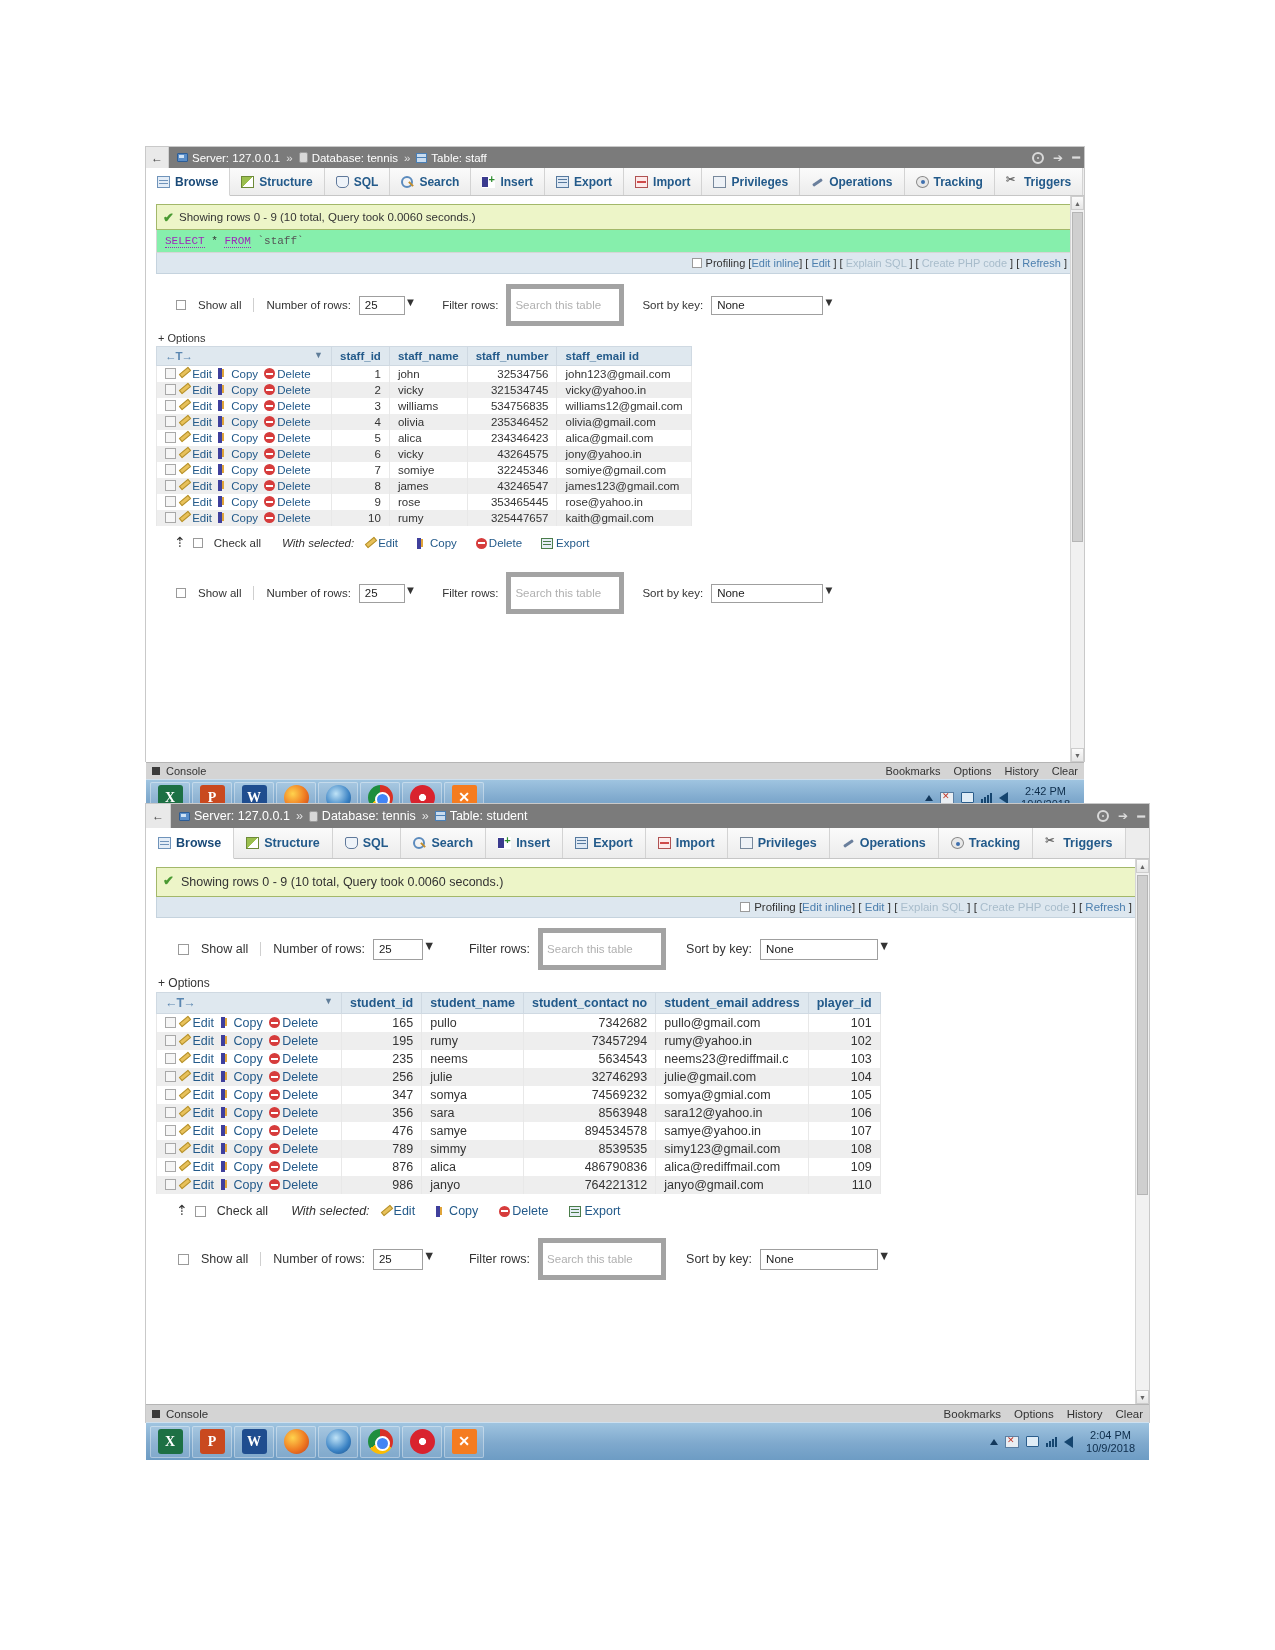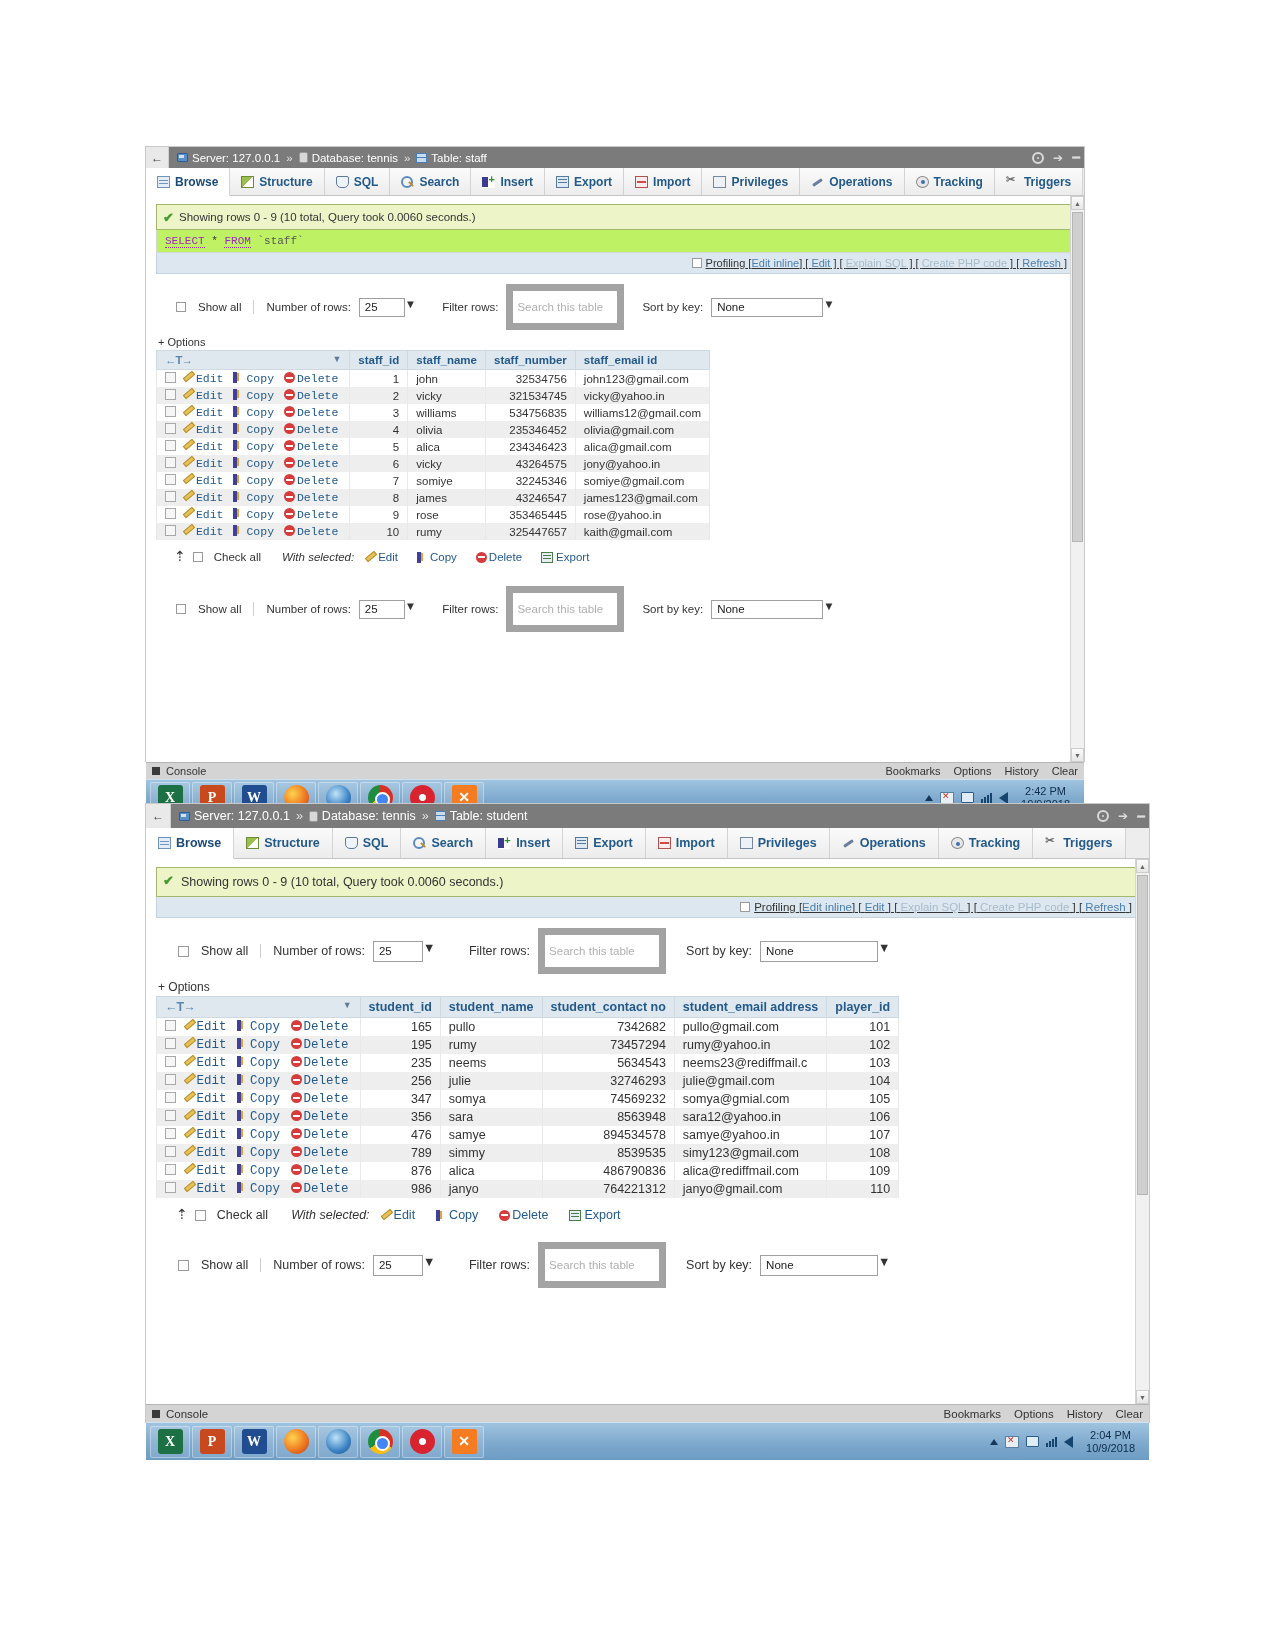--- a/index.html
+++ b/index.html
@@ -77,64 +77,64 @@
   .ti-trig:before { content:"\2702"; position:absolute; left:0; top:-3px; font-size:11px; color:#6d6d6d; }
 
   
   .content { background:#ffffff; padding:0 10px; }
   .notice {
     background:#edf5c8; border:1px solid #a3b86a; color:#333;
     font-size:11.5px; padding:6px 8px 6px 22px; position:relative; margin-top:8px;
   }
   .notice .chk { position:absolute; left:6px; top:5px; color:#4a9a32; font-size:13px; font-weight:bold; }
   .sqlbox {
-    background:#bef264; border:1px solid #d6d6d6; border-top:none;
+    background:#86efac; border:1px solid #d6d6d6; border-top:none;
     padding:5px 8px; font-family:"Liberation Mono", monospace; font-size:11px;
   }
   .kw { color:#9c2bb8; border-bottom:1px dotted #9c2bb8; }
   .sqlstar { color:#333; }
   .tick { color:#555; }
   .toolrow {
     background:#dde7ef; border:1px solid #c5d3de; border-top:none;
-    font-size:11px; color:#333; padding:4px 6px; text-align:right;text-decoration:underline;
+    font-size:11px; color:#333; padding:4px 6px; text-align:right;
   }
   .toolrow a { color:#4c7fae; text-decoration:none; }
   .toolrow .dim { color:#a8bccb; }
   .cbox {
     display:inline-block; width:10px; height:10px; border:1px solid #9a9a9a;
     background:#fff; vertical-align:-1px; margin-right:4px;
   }
 
   .optbar { display:flex; align-items:center; font-size:11.5px; color:#333; padding:10px 2px 6px 20px; gap:8px; }
   .optbar .divider { width:1px; height:14px; background:#cfcfcf; margin:0 4px; }
   .selwrap { position:relative; display:inline-flex; }
   .sel {
     border:1px solid #9f9f9f; background:#fff; height:19px; font-size:11.5px;
     padding:0 22px 0 5px; display:flex; align-items:center; min-width:34px; color:#222;
   }
   .txtin {
-    border:7px solid #a3a3a3; background:#fff; height:19px; width:120px;
+    border:5px solid #a3a3a3; background:#fff; height:19px; width:120px;
     font-size:11.5px; color:#b0b0b0; padding:16px 4px; display:flex; align-items:center;
   }
   .opts-link { font-size:11px; color:#333; padding-left:2px; }
 
   
   table.grid { border-collapse:collapse; font-size:11.5px; }
   table.grid th {
     background:#dfe8ef; color:#235a8a; font-weight:bold; text-align:left;
     padding:3px 8px; border:1px solid #cfd9e2; white-space:nowrap;
   }
   table.grid td {
     padding:2px 8px; border-left:1px solid #e8e8e8; border-right:1px solid #e8e8e8;
     color:#333; white-space:nowrap;
   }
   table.grid tr.odd td { background:#ffffff; }
   table.grid tr.even td { background:#eeeeee; }
   td.num { text-align:right; }
-  td.acts { white-space:nowrap;font-family:Liberation Mono, monospace; }
+  td.acts { white-space:nowrap; }
   td.acts a { color:#235a8a; text-decoration:none; margin-right:3px; }
   .rowchk { width:11px; height:11px; border:1px solid #a8a8a8; background:#f6f6f6; display:inline-block; vertical-align:-1px; }
 
   .i-edit { display:inline-block; width:11px; height:11px; position:relative; vertical-align:-1px; margin-right:2px; }
   .i-edit:before { content:""; position:absolute; left:0; top:2px; width:10px; height:3px; background:#e8c15a; border:1px solid #b4912f; transform:rotate(-40deg); }
   .i-copy { display:inline-block; width:11px; height:11px; position:relative; vertical-align:-1px; margin-right:2px; }
   .i-copy:before { content:""; position:absolute; left:0; top:0; width:4px; height:11px; background:#3f3f9c; }
   .i-copy:after { content:""; position:absolute; left:4px; top:1px; width:5px; height:8px; border-left:2px solid #e0a43a; }
   .i-del { display:inline-block; width:11px; height:11px; border-radius:50%; background:#d63c3c; position:relative; vertical-align:-1px; margin-right:2px; }
   .i-del:after { content:""; position:absolute; left:2px; top:4.5px; width:7px; height:2px; background:#ffffff; }

